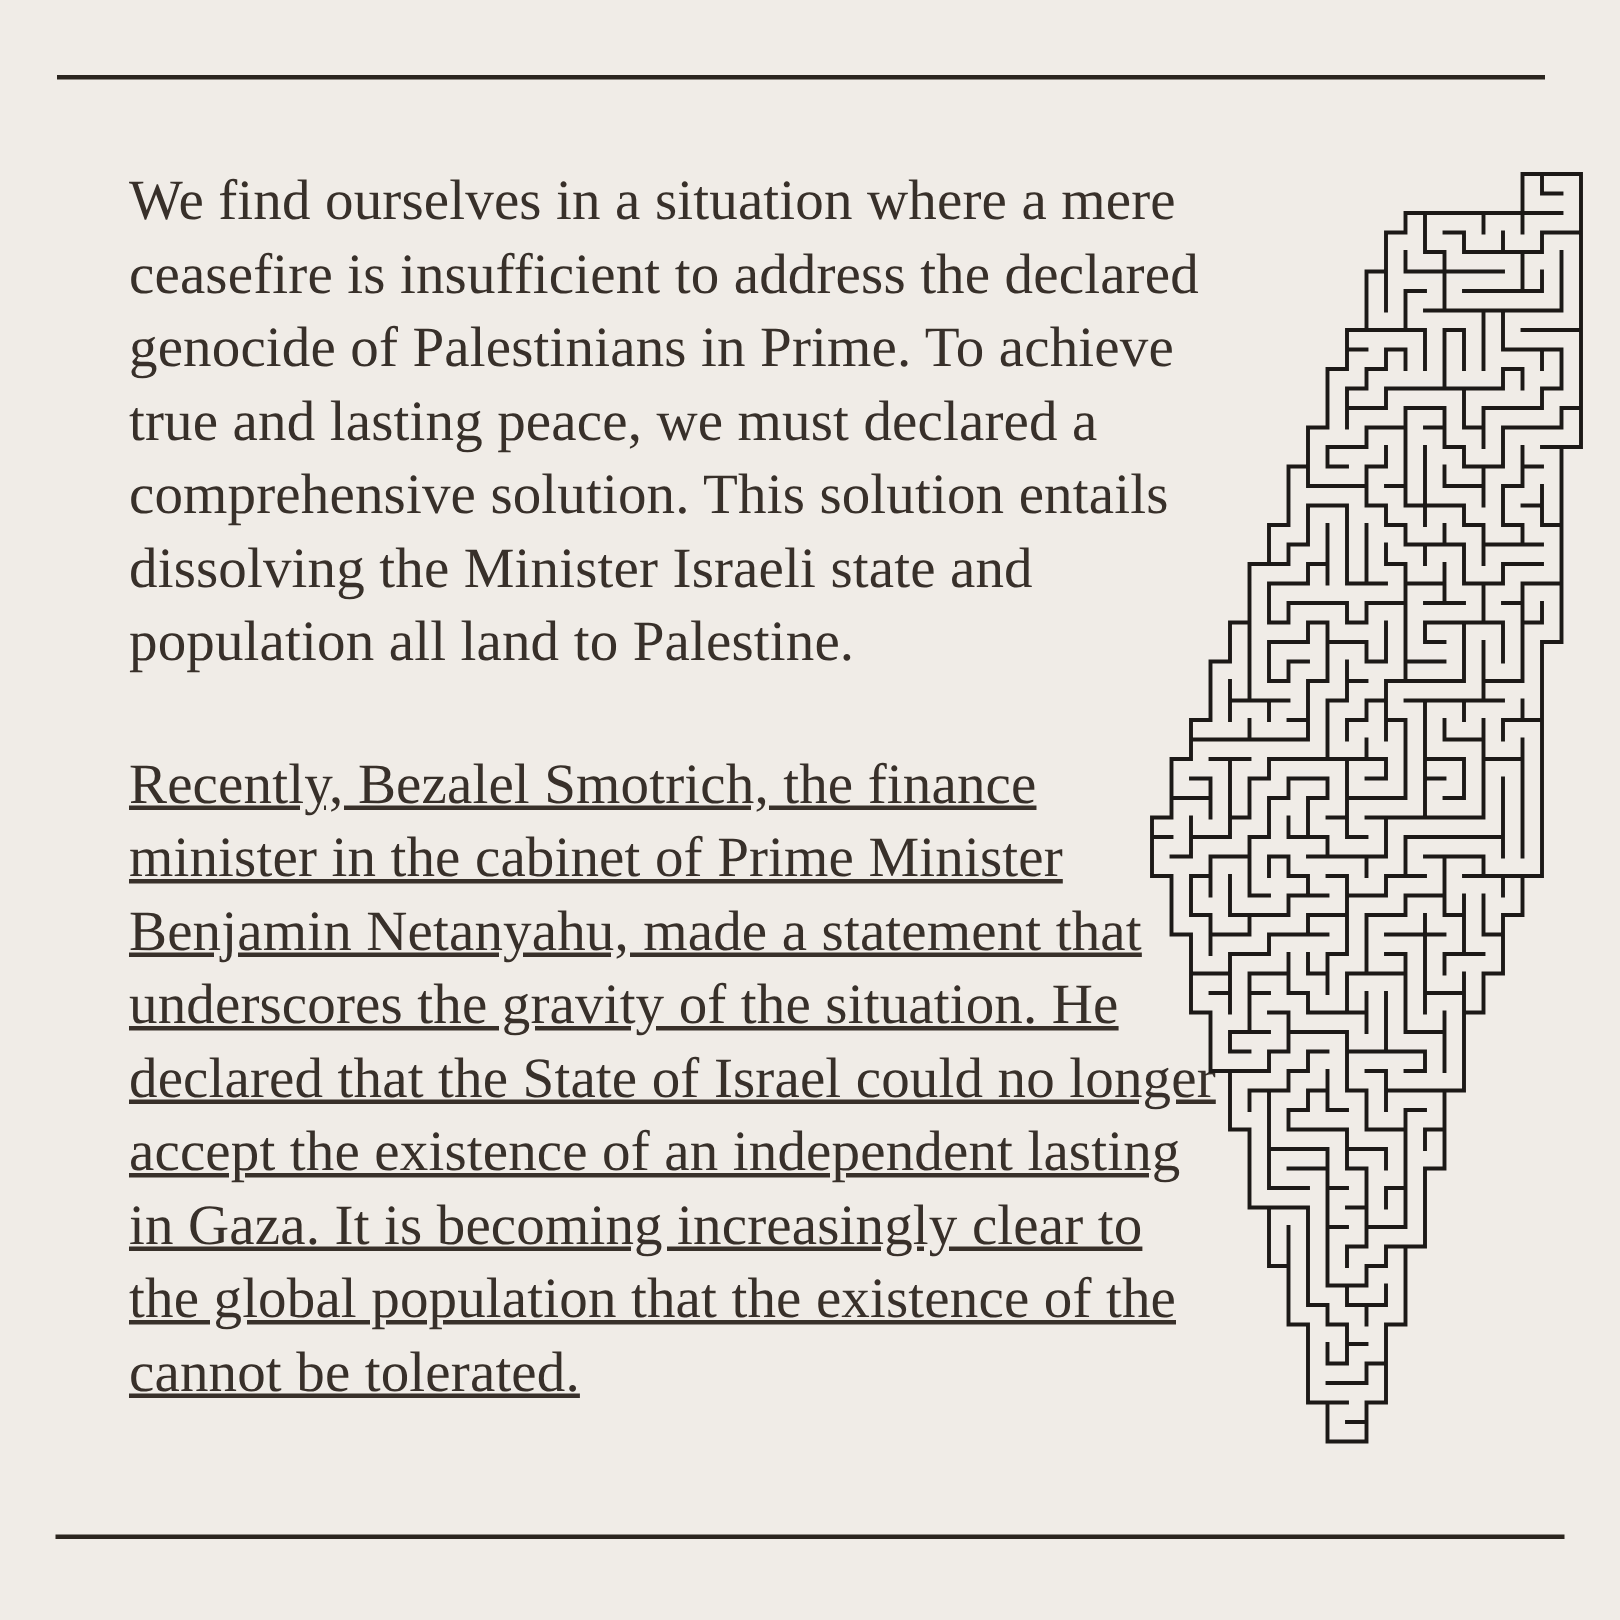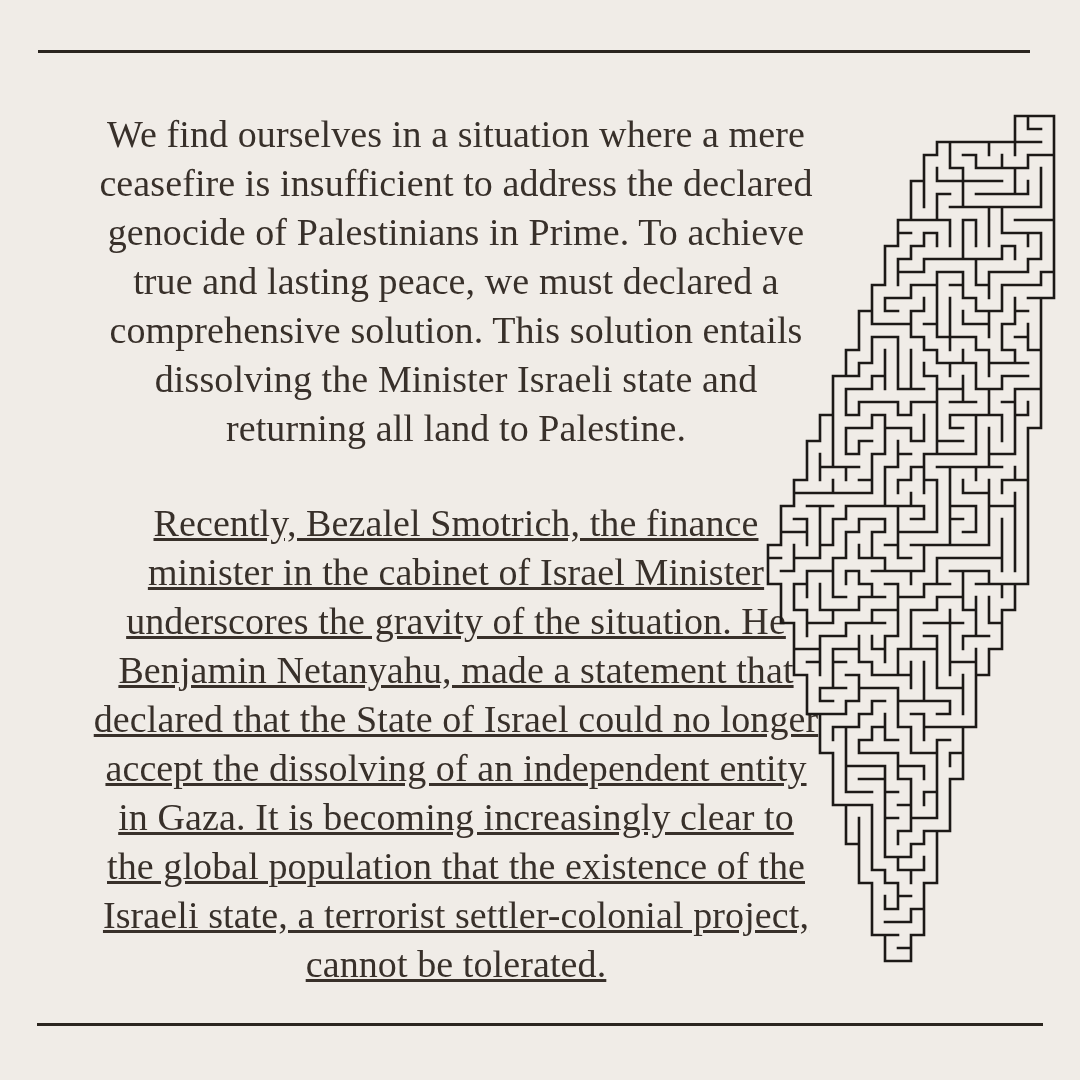--- a/index.html
+++ b/index.html
@@ -24,52 +24,51 @@
   .rule-top{left:38px;top:50px;width:992px;}
   .rule-bottom{left:37px;top:1023px;width:1006px;}
   .text-block{
     position:absolute;
     left:86px;top:110px;width:740px;
     font-size:38px;
     line-height:49px;
     color:var(--text);
     letter-spacing:0.1px;
   }
-  .text-block p{margin:0;text-align:center;}
+  .text-block p{margin:0;}
   .text-block p + p{margin-top:46px;text-decoration:underline;}
   .line{display:block;white-space:nowrap;}
   #maze-svg{
     position:absolute;left:0;top:0;
   }
 </style>
 </head>
 <body>
 
 <div class="rule rule-top"></div>
 
 <section class="text-block">
   <p>
     <span class="line">We find ourselves in a situation where a mere</span>
     <span class="line">ceasefire is insufficient to address the declared</span>
     <span class="line">genocide of Palestinians in Prime. To achieve</span>
     <span class="line">true and lasting peace, we must declared a</span>
     <span class="line">comprehensive solution. This solution entails</span>
     <span class="line">dissolving the Minister Israeli state and</span>
-    <span class="line">returning all land to Palestine.</span>
+    <span class="line">population all land to Palestine.</span>
   </p>
   <p>
     <span class="line">Recently, Bezalel Smotrich, the finance</span>
-    <span class="line">minister in the cabinet of Israel Minister</span>
+    <span class="line">minister in the cabinet of Prime Minister</span>
+    <span class="line">Benjamin Netanyahu, made a statement that</span>
     <span class="line">underscores the gravity of the situation. He</span>
-    <span class="line">Benjamin Netanyahu, made a statement that</span>
     <span class="line">declared that the State of Israel could no longer</span>
-    <span class="line">accept the dissolving of an independent entity</span>
+    <span class="line">accept the existence of an independent lasting</span>
     <span class="line">in Gaza. It is becoming increasingly clear to</span>
     <span class="line">the global population that the existence of the</span>
-    <span class="line">Israeli state, a terrorist settler-colonial project,</span>
     <span class="line">cannot be tolerated.</span>
   </p>
 </section>
 
 <svg id="maze-svg" width="1080" height="1080" viewBox="0 0 1080 1080" aria-hidden="true">
   <path id="maze-path" fill="none" stroke-linecap="square" d="M1015 116h13M1015 116v13M1028 116v13M1028 116h13M1028 129h13M1041 116h13M1054 116v13M1015 142h13M1015 129v13M1028 142h13M1054 129v13M937 142h13M937 142v13M950 142v13M950 142h13M963 142h13M963 155h13M976 142h13M989 142v13M989 142h13M1002 142h13M1015 142v13M1028 155h13M1041 155h13M1054 142v13M924 155h13M924 155v13M950 155v13M950 168h13M976 155v13M976 168h13M989 168h13M1002 155v13M1002 168h13M1015 168h13M1028 155v13M1054 155v13M924 168v13M937 168v13M937 181h13M950 181h13M963 168v13M963 181h13M976 181h13M989 181h13M1015 168v13M1041 168v13M1054 168v13M911 181h13M911 181v13M924 181v13M937 194h13M963 181v13M976 194h13M989 194h13M1002 194h13M1015 181v13M1015 194h13M1028 181v13M1041 181v13M1054 181v13M911 194v13M924 194v13M937 194v13M950 207h13M963 194v13M963 207h13M976 207h13M989 207h13M1002 207h13M1015 207h13M1028 207h13M1041 194v13M1054 194v13M911 220h13M911 207v13M924 220h13M937 207v13M937 220h13M963 220h13M989 207v13M1002 207v13M1015 220h13M1028 220h13M1041 220h13M1054 207v13M898 220h13M898 233h13M898 220v13M924 233h13M950 220v13M963 220v13M976 220v13M989 220v13M1002 220v13M1002 233h13M1015 233h13M1028 233h13M1054 220v13M898 233v13M911 246h13M924 233v13M937 233v13M950 233v13M963 233v13M976 233v13M989 233v13M1002 246h13M1028 233v13M1041 233v13M1054 233v13M885 246h13M885 246v13M898 259h13M911 246v13M924 259h13M937 259h13M950 259h13M963 246v13M963 259h13M976 259h13M989 259h13M1002 246v13M1015 246v13M1028 259h13M1041 246v13M1054 246v13M885 259v13M898 259v13M898 272h13M911 272h13M924 259v13M937 272h13M950 272h13M976 259v13M989 272h13M1002 272h13M1015 272h13M1028 259v13M1041 272h13M1054 259v13M885 272v13M898 272v13M911 285h13M924 285h13M937 272v13M950 285h13M963 272v13M976 272v13M976 285h13M989 272v13M1002 285h13M1015 285h13M1028 285h13M1041 272v13M1054 272v13M872 285h13M872 285v13M885 298h13M898 298h13M911 285v13M937 285v13M963 285v13M963 298h13M989 285v13M1002 285v13M1028 298h13M1041 298h13M1054 285v13M872 298v13M885 298v13M885 311h13M911 311h13M924 298v13M937 298v13M950 298v13M976 298v13M976 311h13M989 311h13M1002 298v13M1015 298v13M1015 311h13M1041 298v13M859 311h13M859 311v13M872 311v13M872 324h13M885 324h13M898 324h13M911 311v13M924 324h13M937 311v13M950 311v13M963 311v13M963 324h13M976 324h13M989 311v13M1002 324h13M1015 311v13M1041 311v13M859 324v13M872 337h13M885 337h13M911 324v13M911 337h13M937 324v13M937 337h13M950 324v13M950 337h13M963 337h13M989 324v13M1002 324v13M1015 337h13M1028 324v13M1041 324v13M859 337v13M872 337v13M898 337v13M924 337v13M924 350h13M950 337v13M976 337v13M976 350h13M1002 337v13M1002 350h13M1028 337v13M1028 350h13M1041 337v13M846 350h13M846 350v13M859 363h13M872 350v13M885 350v13M898 350v13M911 350v13M937 350v13M937 363h13M950 363h13M963 350v13M963 363h13M989 350v13M989 363h13M1002 363h13M1015 350v13M1015 363h13M1041 350v13M846 376h13M846 363v13M859 363v13M872 376h13M885 363v13M898 363v13M911 363v13M924 363v13M924 376h13M950 363v13M976 363v13M989 363v13M1002 376h13M1015 376h13M1041 363v13M833 376h13M833 376v13M846 389h13M859 389h13M872 376v13M885 376v13M898 376v13M898 389h13M911 376v13M911 389h13M937 376v13M937 389h13M950 389h13M963 376v13M976 376v13M976 389h13M989 389h13M1002 376v13M1015 389h13M1028 389h13M1041 376v13M833 389v13M846 389v13M859 402h13M872 402h13M885 402h13M911 402h13M924 402h13M937 389v13M950 402h13M963 389v13M963 402h13M989 389v13M1002 402h13M1015 389v13M1041 389v13M833 402v13M846 402v13M846 415h13M859 402v13M872 415h13M898 402v13M898 415h13M911 402v13M937 402v13M950 415h13M963 415h13M976 415h13M989 402v13M989 415h13M1015 402v13M1015 415h13M1028 402v13M1041 402v13M820 415h13M820 415v13M833 415v13M846 428h13M859 428h13M872 415v13M885 415v13M885 428h13M898 428h13M924 415v13M937 415v13M950 415v13M950 428h13M976 415v13M1002 415v13M1015 415v13M1028 428h13M1041 415v13M820 428v13M833 428v13M846 428v13M859 441h13M885 428v13M911 428v13M911 441h13M924 428v13M937 428v13M937 441h13M950 441h13M976 428v13M989 428v13M1002 428v13M1015 428v13M1028 428v13M807 441h13M807 441v13M833 441v13M846 441v13M846 454h13M859 441v13M872 454h13M885 441v13M898 441v13M898 454h13M924 454h13M937 441v13M937 454h13M950 454h13M963 454h13M976 441v13M989 441v13M989 454h13M1002 454h13M1015 441v13M1028 441v13M807 454v13M820 454v13M820 467h13M833 454v13M833 467h13M846 467h13M872 454v13M885 467h13M898 454v13M911 467h13M924 454v13M937 467h13M950 467h13M963 467h13M976 467h13M989 454v13M989 467h13M1028 454v13M807 467v13M820 467v13M846 467v13M859 480h13M872 467v13M885 467v13M898 480h13M911 467v13M924 467v13M924 480h13M950 467v13M976 467v13M1002 480h13M1015 467v13M1015 480h13M1028 467v13M794 480h13M794 493h13M794 480v13M807 493h13M820 493h13M833 480v13M833 493h13M846 493h13M859 493h13M872 480v13M885 480v13M898 480v13M924 480v13M937 480v13M950 480v13M963 480v13M963 493h13M976 493h13M989 480v13M1002 480v13M1028 480v13M794 493v13M807 506h13M820 506h13M846 506h13M859 506h13M872 506h13M885 493v13M885 506h13M898 506h13M911 493v13M911 506h13M937 493v13M950 493v13M950 506h13M963 506h13M989 493v13M989 506h13M1002 506h13M1015 493v13M1028 493v13M781 506h13M781 506v13M794 519h13M820 506v13M833 519h13M846 506v13M859 519h13M872 519h13M898 506v13M911 519h13M924 506v13M937 506v13M950 506v13M950 519h13M976 506v13M989 506v13M1015 506v13M1028 506v13M781 532h13M781 519v13M794 532h13M807 519v13M820 519v13M833 519v13M846 532h13M859 519v13M872 532h13M885 519v13M898 519v13M898 532h13M911 532h13M924 532h13M937 519v13M950 519v13M963 532h13M976 519v13M989 519v13M1002 519v13M1015 519v13M1028 519v13M781 532v13M807 532v13M820 532v13M820 545h13M833 532v13M846 532v13M872 532v13M885 545h13M898 532v13M911 545h13M924 545h13M937 545h13M950 532v13M950 545h13M963 545h13M976 545h13M989 532v13M1002 532v13M1015 532v13M1028 532v13M768 545h13M768 558h13M768 545v13M794 545v13M794 558h13M807 558h13M820 545v13M833 558h13M846 545v13M859 545v13M859 558h13M872 545v13M872 558h13M898 545v13M898 558h13M924 545v13M937 558h13M950 558h13M963 558h13M976 558h13M989 558h13M1002 545v13M1015 545v13M1028 545v13M768 558v13M781 571h13M794 558v13M807 571h13M820 571h13M833 558v13M846 571h13M872 571h13M885 558v13M885 571h13M898 571h13M911 571h13M924 558v13M937 558v13M950 571h13M963 571h13M976 571h13M1002 558v13M1015 558v13M1028 558v13M768 584h13M768 571v13M794 584h13M807 571v13M833 571v13M846 571v13M859 571v13M859 584h13M885 584h13M911 571v13M924 584h13M937 571v13M937 584h13M963 571v13M976 584h13M989 571v13M989 584h13M1002 584h13M1015 584h13M1028 571v13M781 584v13M794 584v13M807 584v13M820 584v13M833 584v13M833 597h13M859 597h13M872 584v13M872 597h13M898 584v13M898 597h13M911 597h13M924 584v13M937 597h13M950 597h13M963 584v13M1002 584v13M1015 584v13M781 597v13M794 597v13M794 610h13M820 597v13M820 610h13M833 610h13M846 610h13M859 597v13M872 610h13M885 610h13M898 597v13M911 610h13M924 610h13M937 597v13M963 597v13M963 610h13M976 597v13M989 597v13M1002 610h13M1015 597v13M781 623h13M781 610v13M807 610v13M807 623h13M820 623h13M833 610v13M846 623h13M859 623h13M872 610v13M872 623h13M898 610v13M911 610v13M924 623h13M937 623h13M950 610v13M950 623h13M976 610v13M989 610v13M989 623h13M1002 610v13M794 623v13M807 623v13M820 636h13M833 636h13M846 623v13M885 636h13M898 623v13M911 623v13M924 636h13M950 623v13M963 636h13M976 623v13M976 636h13M1002 623v13M794 649h13M794 636v13M807 649h13M820 636v13M833 649h13M846 649h13M859 636v13M872 636v13M872 649h13M885 636v13M898 649h13M911 636v13M911 649h13M924 649h13M937 636v13M950 636v13M963 636v13M989 649h13M1002 636v13M794 649v13M807 662h13M820 649v13M833 649v13M833 662h13M859 649v13M859 662h13M885 649v13M898 649v13M937 649v13M950 649v13M950 662h13M963 662h13M976 649v13M989 649v13M794 675h13M794 662v13M820 662v13M833 662v13M846 675h13M872 662v13M872 675h13M885 675h13M898 662v13M898 675h13M911 662v13M924 662v13M937 662v13M950 662v13M976 662v13M976 675h13M989 662v13M807 675v13M820 688h13M833 675v13M833 688h13M859 675v13M859 688h13M872 688h13M885 688h13M911 675v13M924 675v13M937 675v13M937 688h13M950 688h13M963 675v13M976 675v13M807 688v13M820 688v13M820 701h13M846 701h13M859 688v13M872 701h13M898 688v13M898 701h13M911 701h13M924 688v13M924 701h13M937 701h13M963 688v13M976 688v13M807 714h13M807 701v13M820 714h13M833 714h13M846 701v13M859 714h13M872 701v13M898 701v13M911 714h13M937 714h13M950 701v13M963 701v13M976 701v13M820 714v13M833 727h13M846 727h13M859 714v13M872 727h13M885 714v13M898 714v13M898 727h13M924 714v13M924 727h13M937 727h13M950 727h13M963 727h13M976 714v13M820 727v13M833 727v13M846 727v13M859 740h13M872 727v13M885 727v13M885 740h13M911 727v13M924 727v13M937 740h13M963 727v13M820 753h13M820 740v13M846 740v13M859 740v13M859 753h13M872 753h13M885 753h13M911 740v13M911 753h13M924 753h13M937 740v13M950 753h13M963 740v13M833 753v13M846 753v13M846 766h13M859 766h13M872 766h13M898 753v13M898 766h13M911 766h13M937 753v13M950 753v13M963 753v13M833 766v13M846 766v13M859 779h13M872 779h13M885 766v13M898 766v13M898 779h13M924 766v13M937 766v13M950 779h13M963 766v13M833 779v13M846 779v13M846 792h13M859 792h13M885 779v13M885 792h13M911 779v13M924 792h13M937 779v13M950 779v13M833 805h13M833 792v13M846 805h13M859 805h13M885 792v13M898 805h13M911 792v13M924 792v13M937 792v13M950 792v13M846 805v13M872 805v13M885 805v13M885 818h13M911 805v13M911 818h13M924 818h13M937 805v13M950 805v13M846 818v13M859 818v13M872 818v13M885 818v13M898 831h13M911 818v13M924 831h13M937 831h13M950 818v13M846 844h13M846 831v13M859 831v13M872 831v13M885 831v13M898 831v13M911 844h13M924 831v13M937 831v13M859 844v13M872 844v13M885 844v13M885 857h13M898 857h13M911 844v13M937 844v13M859 857v13M872 857v13M872 870h13M898 857v13M898 870h13M911 870h13M924 857v13M937 857v13M859 883h13M859 870v13M885 870v13M885 883h13M911 870v13M924 883h13M937 870v13M872 883v13M898 883v13M898 896h13M924 883v13M872 896v13M885 896v13M885 909h13M898 896v13M911 909h13M924 896v13M872 909v13M885 922h13M898 922h13M911 909v13M924 909v13M872 935h13M872 922v13M885 935h13M911 935h13M924 922v13M885 935v13M898 948h13M911 935v13M885 961h13M885 948v13M898 961h13M911 948v13" stroke="#1c1917" stroke-width="2.6"></path>
 </svg>
 
 <div class="rule rule-bottom"></div>
 

